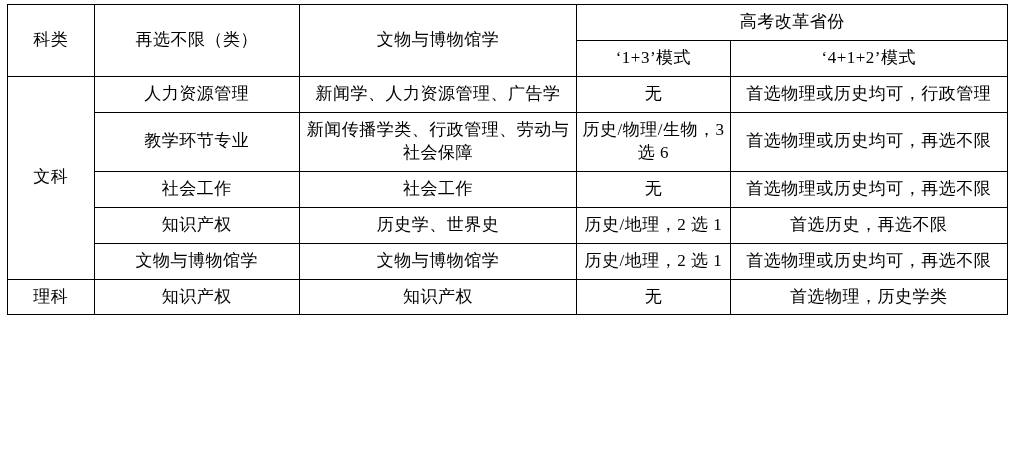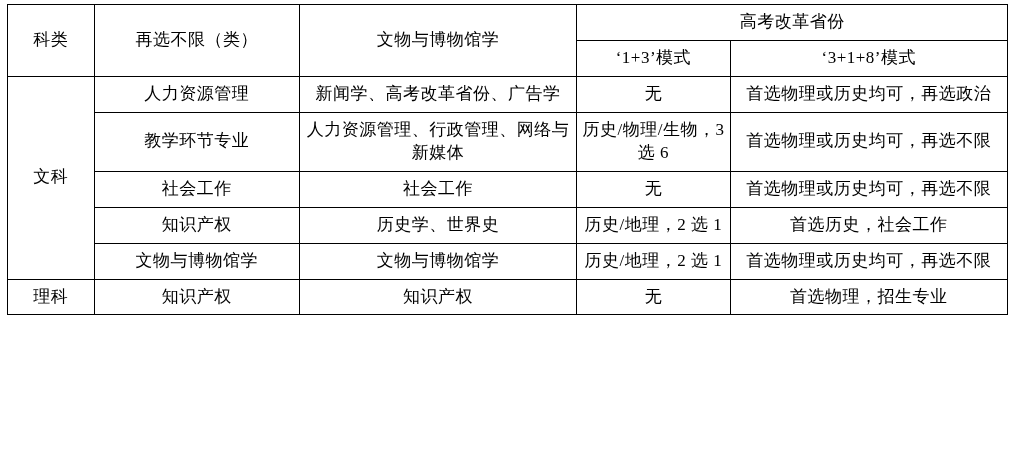--- a/index.html
+++ b/index.html
@@ -70,57 +70,57 @@
     </colgroup>
     <thead>
       <tr class="head-top">
         <td rowspan="2">科类</td>
         <td rowspan="2">再选不限（类）</td>
         <td rowspan="2">文物与博物馆学</td>
         <td colspan="2" class="head-merge">高考改革省份</td>
       </tr>
       <tr>
         <td>‘1+3’模式</td>
-        <td>‘3+1+8’模式</td>
+        <td>‘4+1+2’模式</td>
       </tr>
     </thead>
     <tbody>
       <tr>
         <td rowspan="5" class="rowspan-label">文科</td>
         <td>人力资源管理</td>
-        <td>新闻学、高考改革省份、广告学</td>
+        <td>新闻学、人力资源管理、广告学</td>
         <td class="cell-small">无</td>
-        <td class="cell-small">首选物理或历史均可，再选政治</td>
+        <td class="cell-small">首选物理或历史均可，行政管理</td>
       </tr>
       <tr>
         <td>教学环节专业</td>
-        <td>人力资源管理、行政管理、网络与新媒体</td>
+        <td>新闻传播学类、行政管理、劳动与社会保障</td>
         <td class="cell-small">历史/物理/生物，3 选 6</td>
         <td class="cell-small">首选物理或历史均可，再选不限</td>
       </tr>
       <tr>
         <td>社会工作</td>
         <td>社会工作</td>
         <td class="cell-small">无</td>
         <td class="cell-small">首选物理或历史均可，再选不限</td>
       </tr>
       <tr>
         <td>知识产权</td>
         <td>历史学、世界史</td>
         <td class="cell-small">历史/地理，2 选 1</td>
-        <td class="cell-small">首选历史，社会工作</td>
+        <td class="cell-small">首选历史，再选不限</td>
       </tr>
       <tr>
         <td>文物与博物馆学</td>
         <td>文物与博物馆学</td>
         <td class="cell-small">历史/地理，2 选 1</td>
         <td class="cell-small">首选物理或历史均可，再选不限</td>
       </tr>
       <tr>
         <td class="rowspan-label">理科</td>
         <td>知识产权</td>
         <td>知识产权</td>
         <td class="cell-small">无</td>
-        <td class="cell-small">首选物理，招生专业</td>
+        <td class="cell-small">首选物理，历史学类</td>
       </tr>
     </tbody>
   </table>
 </div>
 
 </body></html>

